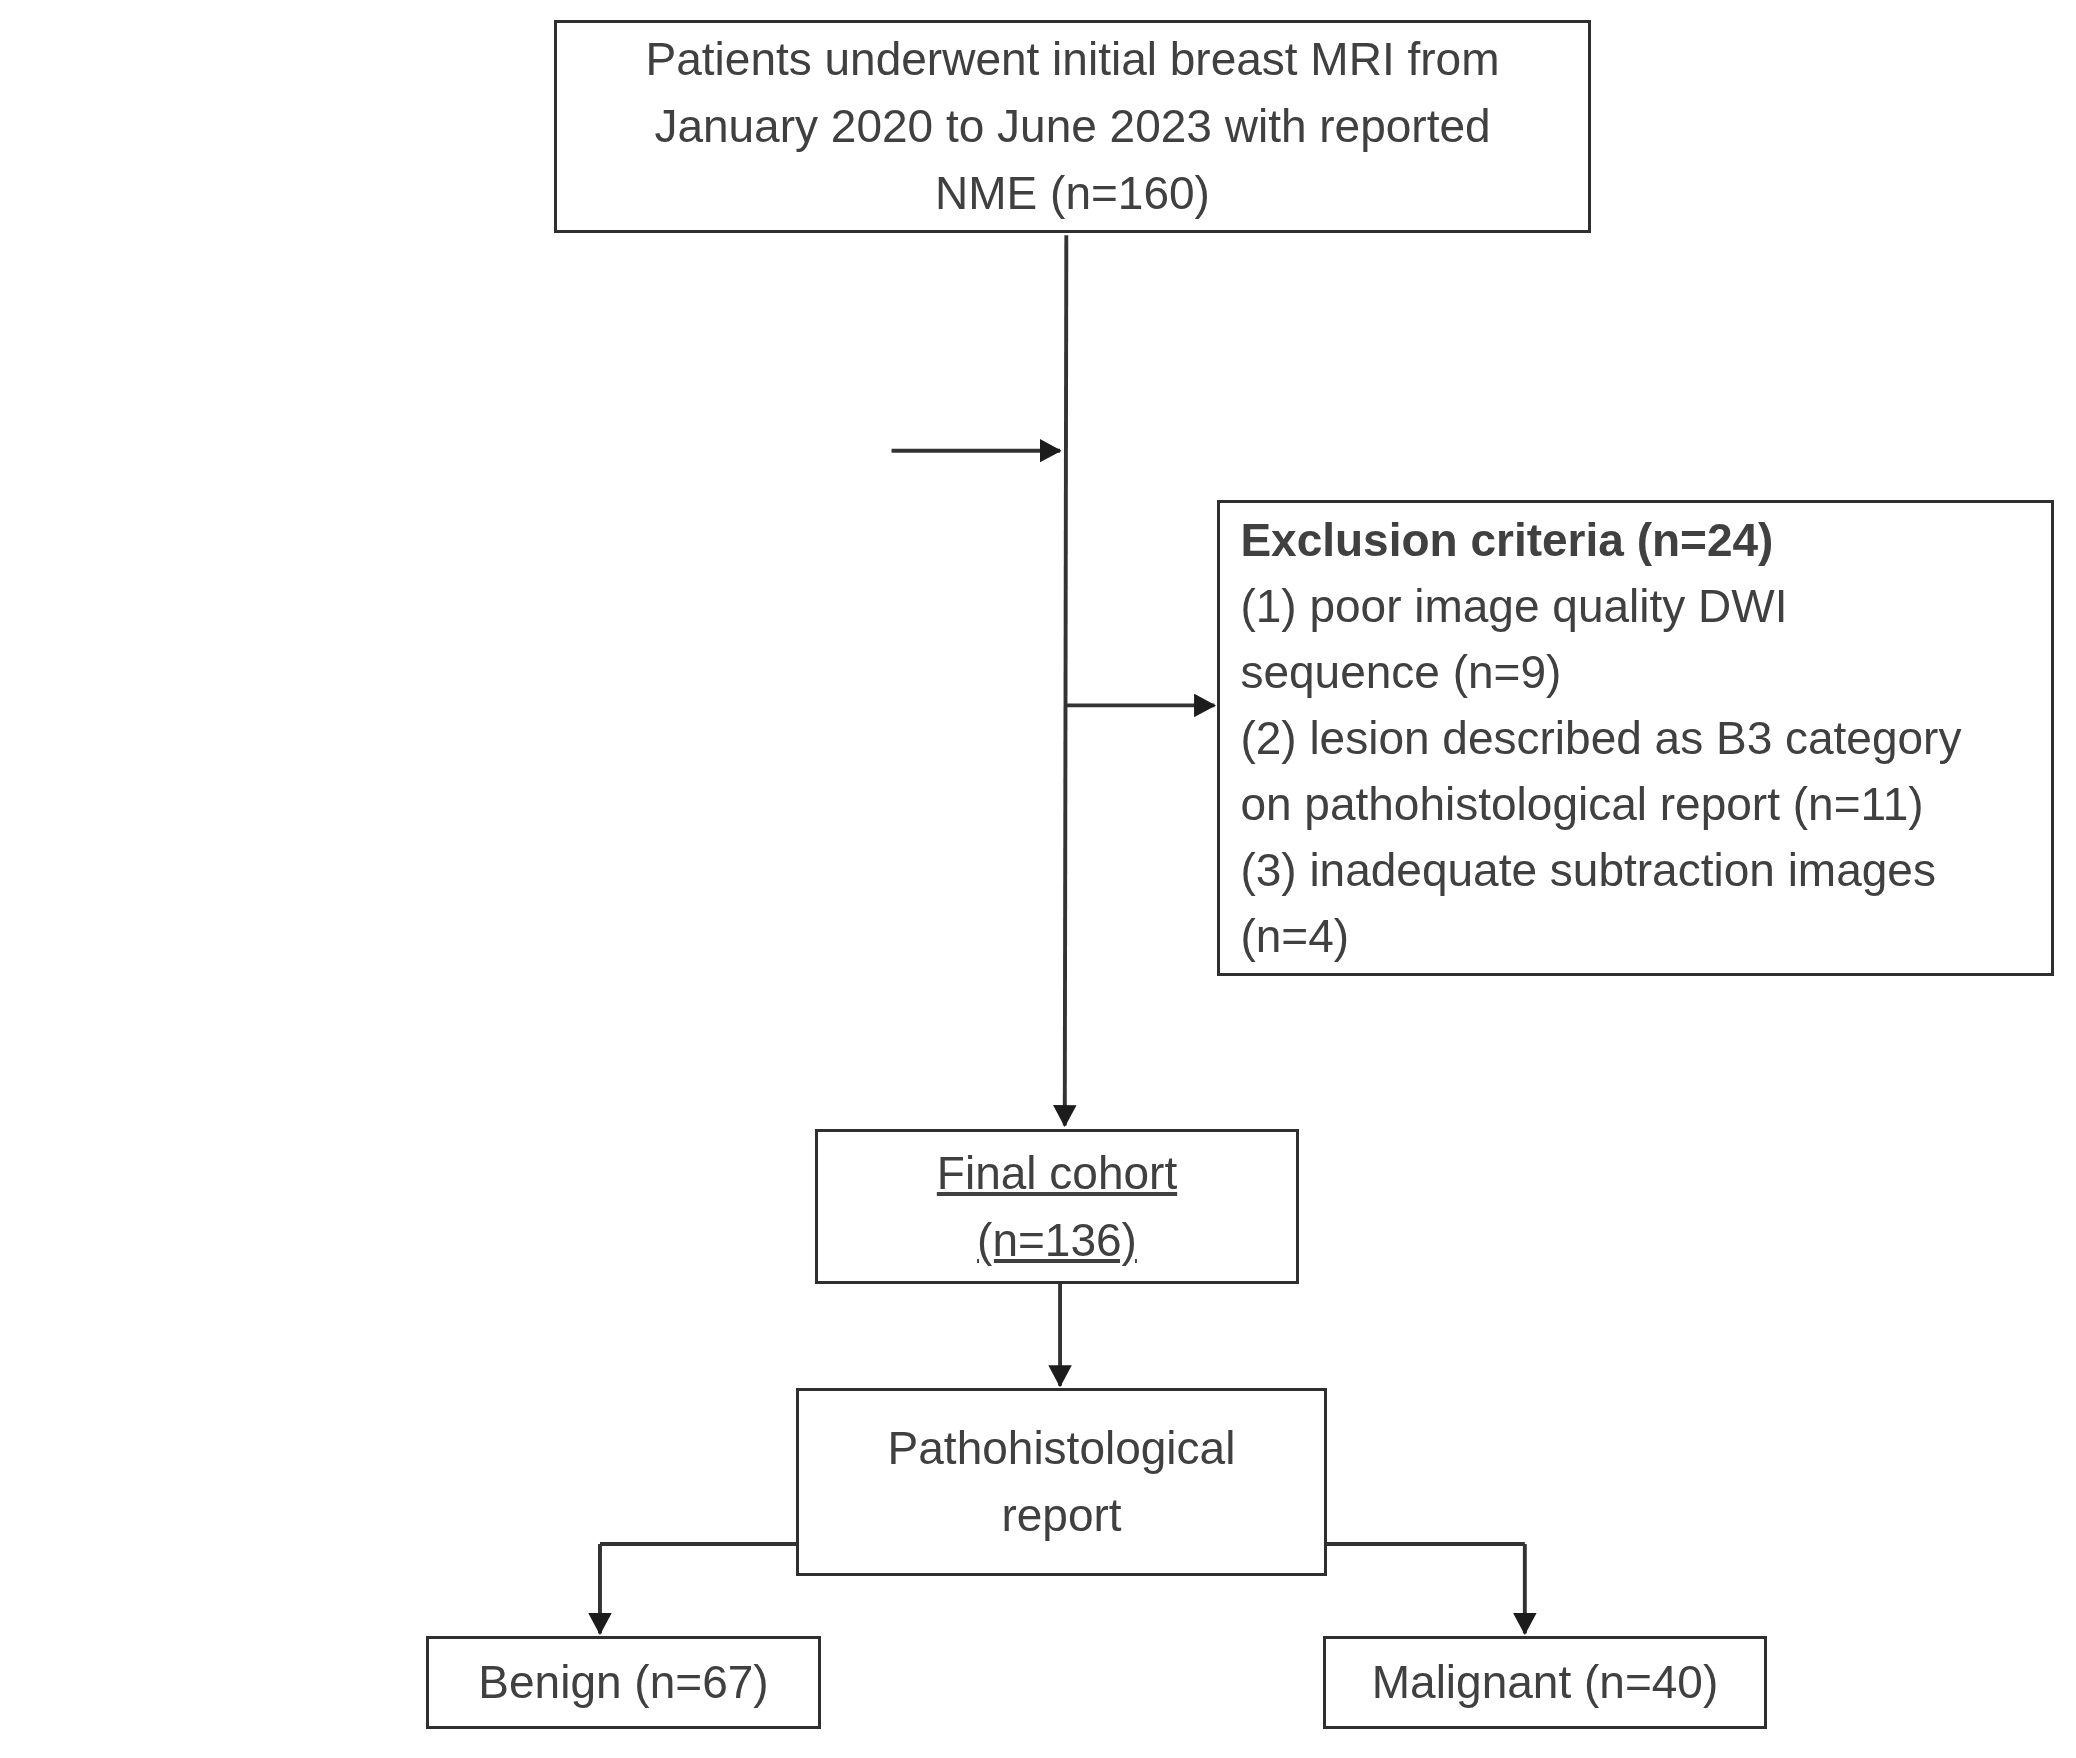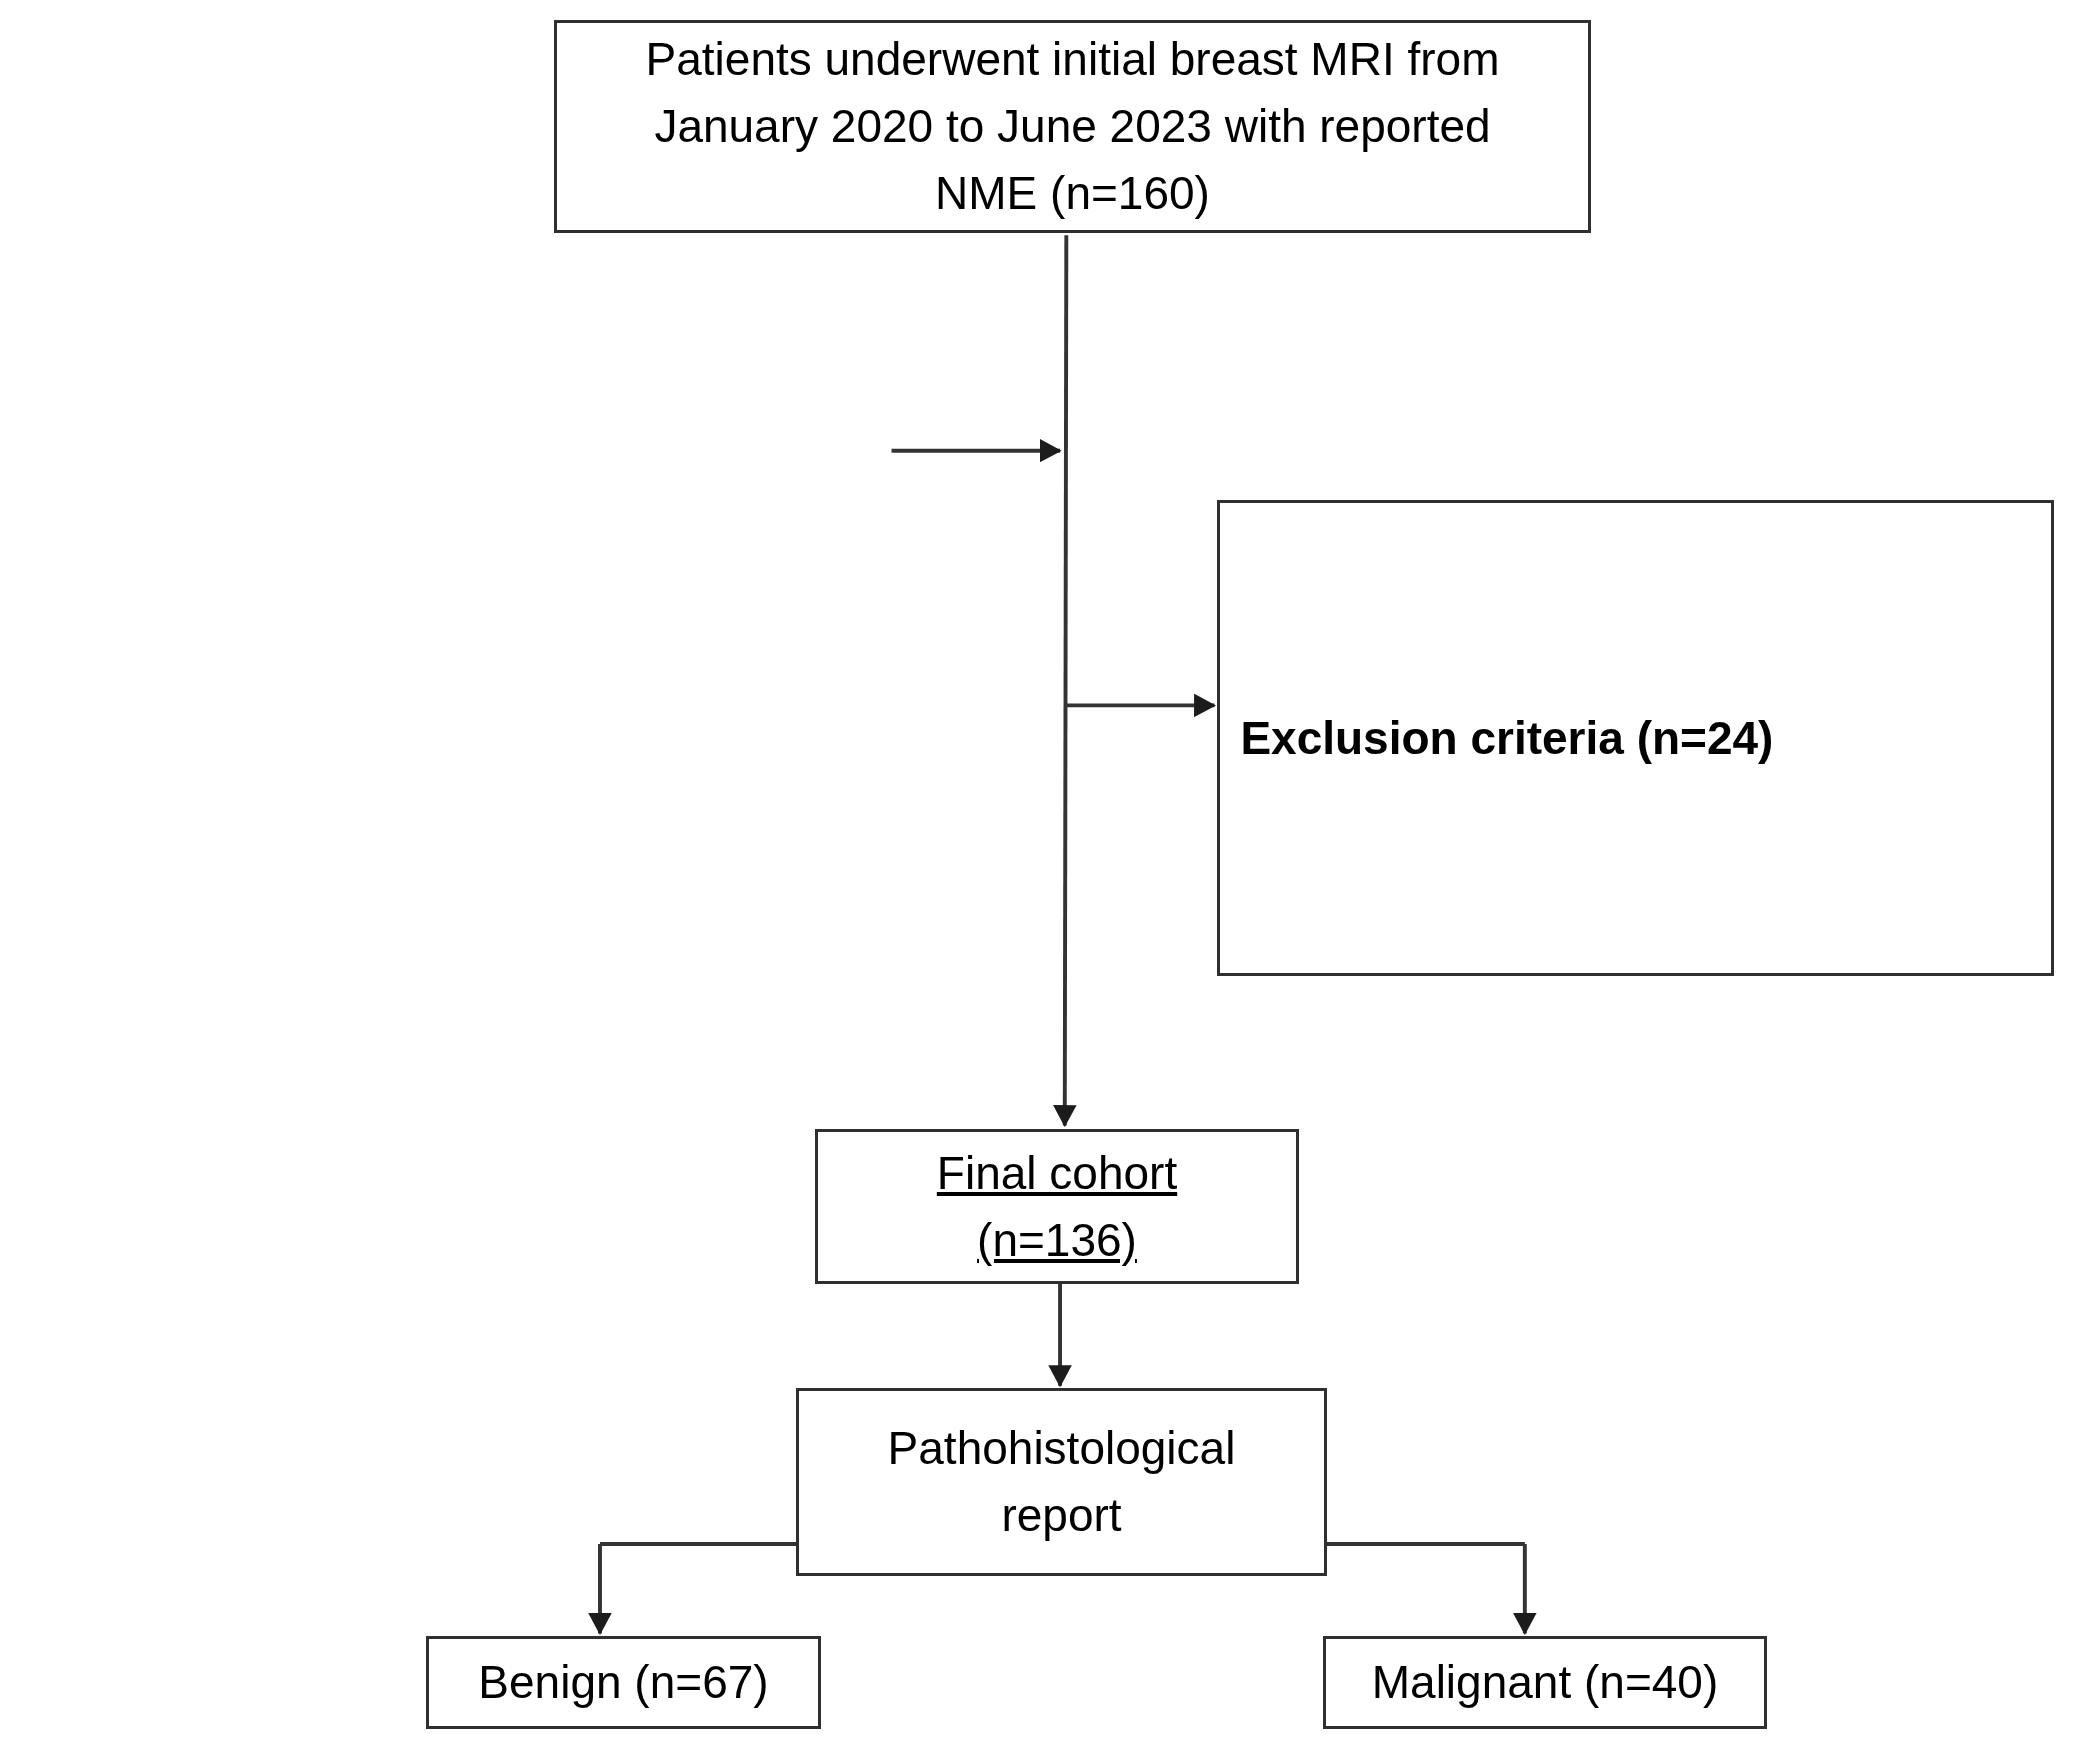--- a/index.html
+++ b/index.html
@@ -6,21 +6,21 @@
     margin: 0;
     padding: 0;
     background: #ffffff;
   }
   .canvas {
     position: relative;
     width: 2077px;
     height: 1758px;
     background: #ffffff;
     font-family: "Liberation Sans", "DejaVu Sans", sans-serif;
-    color: #000000;
+    color: #404040;
   }
   .connectors {
     position: absolute;
     left: 0;
     top: 0;
     width: 2077px;
     height: 1758px;
   }
   .box {
     position: absolute;
@@ -77,20 +77,26 @@
 
   <div class="box box-initial">
     <span class="pre center">Patients underwent initial breast MRI from
 January 2020 to June 2023 with reported
 NME (n=160)</span>
   </div>
 
 
   <div class="box box-exclusion">
     <span class="bold">Exclusion criteria (n=24)</span>
+    <span class="pre">(1) poor image quality DWI
+sequence (n=9)
+(2) lesion described as B3 category
+on pathohistological report (n=11)
+(3) inadequate subtraction images
+(n=4)</span>
   </div>
 
   <div class="box box-final">
     <span class="pre center">Final cohort
 (n=136)</span>
   </div>
 
   <div class="box box-patho">
     <span class="pre center">Pathohistological
 report</span>

